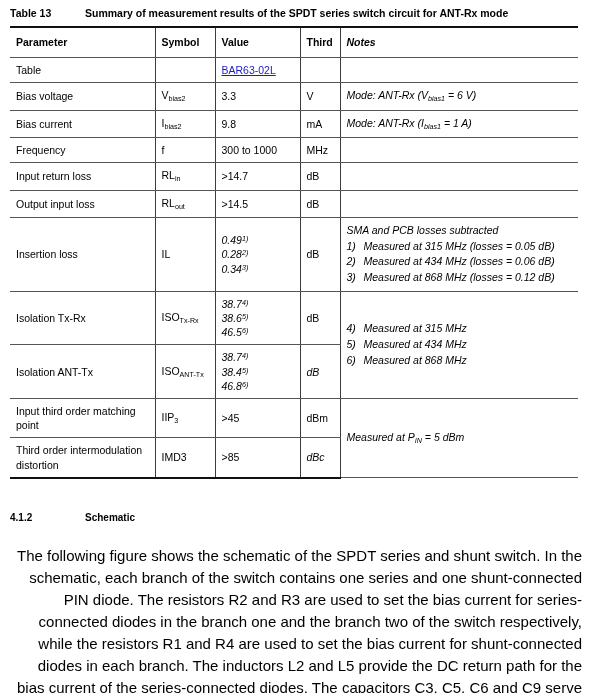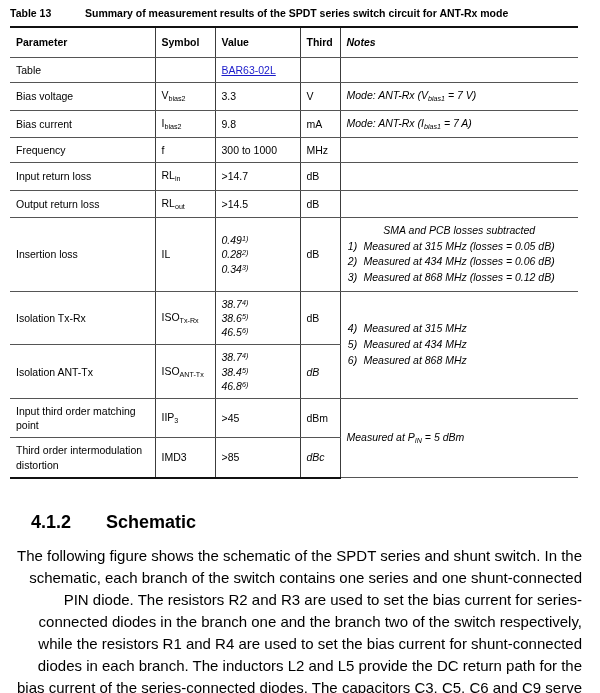--- a/index.html
+++ b/index.html
@@ -87,36 +87,35 @@
 
   .sub { font-size: 0.68em; vertical-align: -0.25em; letter-spacing: 0; }
   .sup { font-size: 0.68em; vertical-align: 0.45em; }
 
   a.devlink {
     color: #1a1aca;
     text-decoration: underline;
   }
 
   .stack { line-height: 1.55; font-style: italic; }
-  .notes-list { line-height: 1.5; text-align: center; }
+  .notes-list { line-height: 1.5; }
   .notes-list .nl-item {
     display: flex;
     gap: 5px;
   }
   .notes-list .nl-num { flex: 0 0 auto; width: 12px; }
 
   
   .sec-head {
     position: absolute;
     left: 10px;
     top: 512px;
-    font-size: 18px;
+    font-size: 10px;
     font-weight: bold;
     white-space: nowrap;
-    margin-left: 21px;
   }
   .sec-head .sec-num {
     display: inline-block;
     width: 75px;
   }
   .body-par {
     position: absolute;
     left: 10px;
     top: 545px;
     width: 572px;
@@ -160,49 +159,49 @@
           <td class="ctr"><a class="devlink" href="#">BAR63-02L</a></td>
           <td class="ctr"></td>
           <td></td>
         </tr>
 
         <tr class="rowh">
           <td>Bias voltage</td>
           <td class="ctr"><span>V</span><span class="sub">bias2</span></td>
           <td class="ctr">3.3</td>
           <td class="ctr">V</td>
-          <td><span>Mode: ANT-Rx (V</span><span class="sub">bias1</span><span> = 7 V)</span></td>
+          <td><span>Mode: ANT-Rx (V</span><span class="sub">bias1</span><span> = 6 V)</span></td>
         </tr>
 
         <tr class="rowh">
           <td>Bias current</td>
           <td class="ctr"><span>I</span><span class="sub">bias2</span></td>
           <td class="ctr">9.8</td>
           <td class="ctr">mA</td>
-          <td><span>Mode: ANT-Rx (I</span><span class="sub">bias1</span><span> = 7 A)</span></td>
+          <td><span>Mode: ANT-Rx (I</span><span class="sub">bias1</span><span> = 1 A)</span></td>
         </tr>
 
         <tr class="rowh">
           <td>Frequency</td>
           <td class="ctr">f</td>
           <td class="ctr">300 to 1000</td>
           <td class="ctr">MHz</td>
           <td></td>
         </tr>
 
         <tr class="rowh">
           <td>Input return loss</td>
           <td class="ctr"><span>RL</span><span class="sub">in</span></td>
           <td class="ctr">&gt;14.7</td>
           <td class="ctr">dB</td>
           <td></td>
         </tr>
 
         <tr class="rowh">
-          <td>Output return loss</td>
+          <td>Output input loss</td>
           <td class="ctr"><span>RL</span><span class="sub">out</span></td>
           <td class="ctr">&gt;14.5</td>
           <td class="ctr">dB</td>
           <td></td>
         </tr>
 
         <tr>
           <td>Insertion loss</td>
           <td class="ctr">IL</td>
           <td class="ctr stack">

